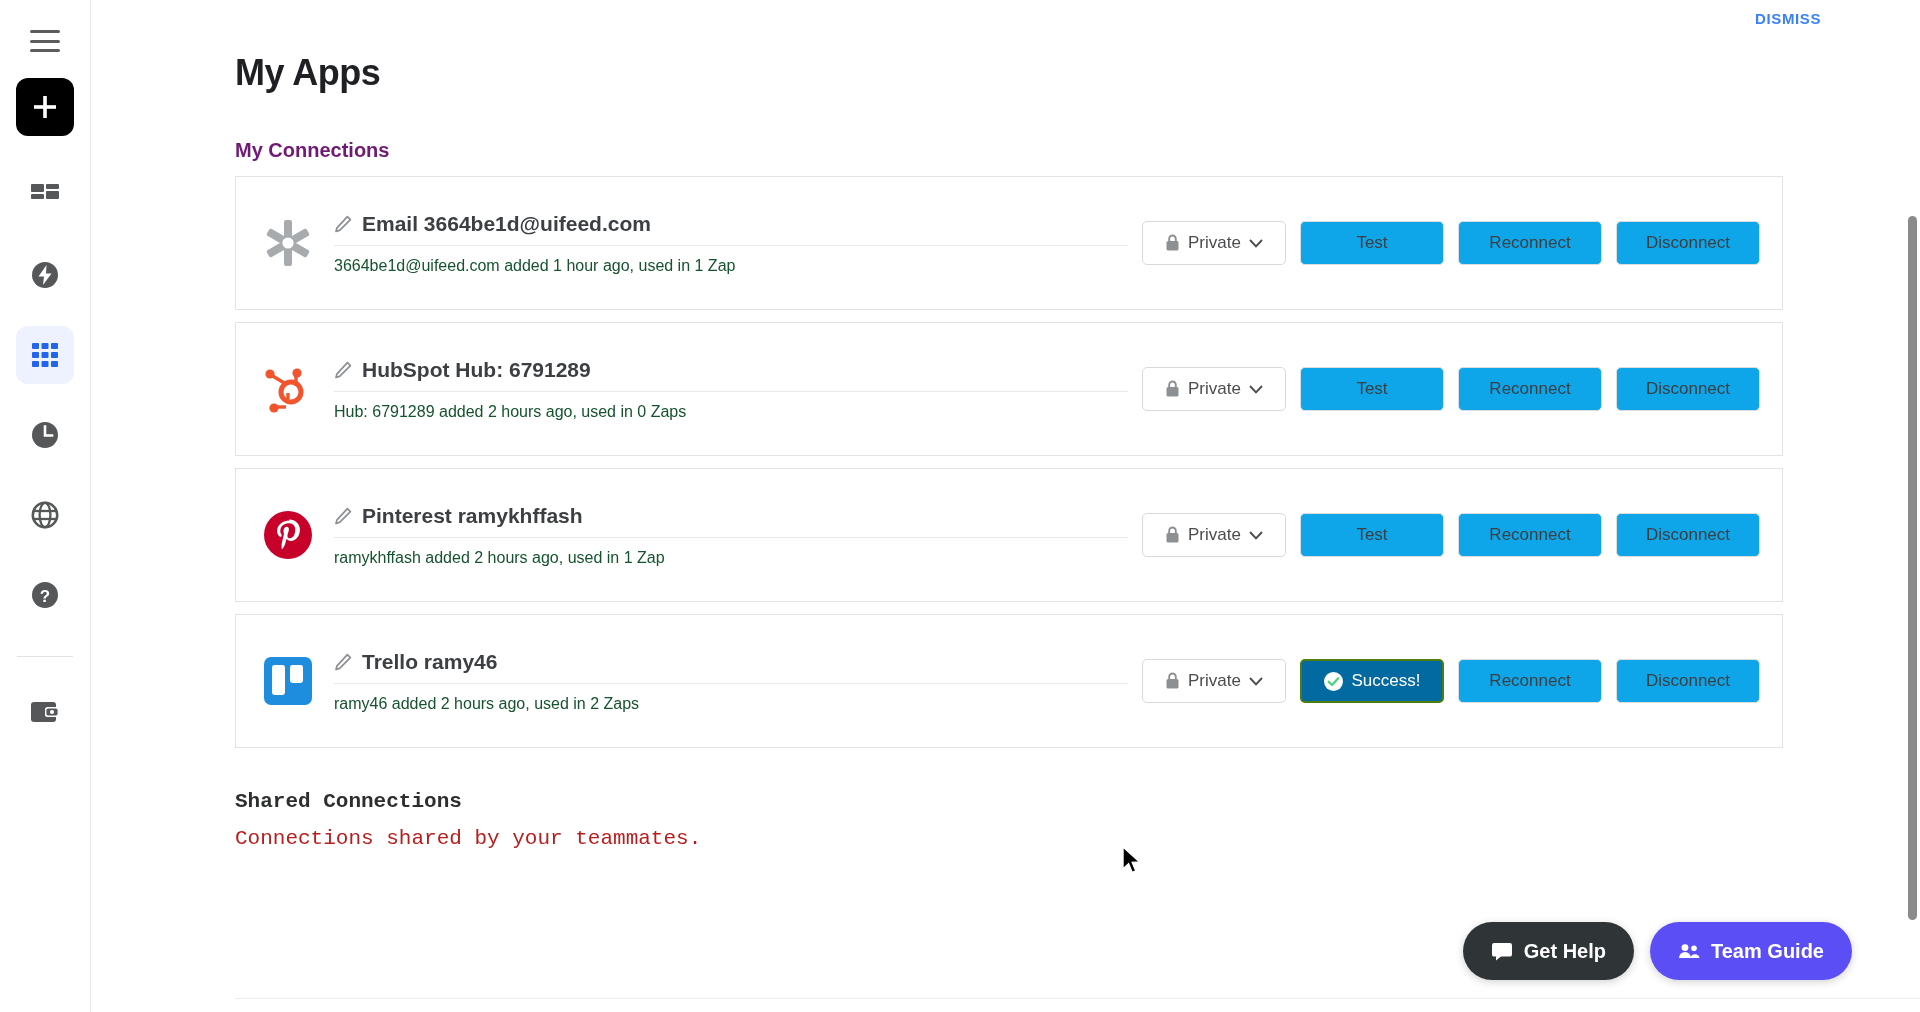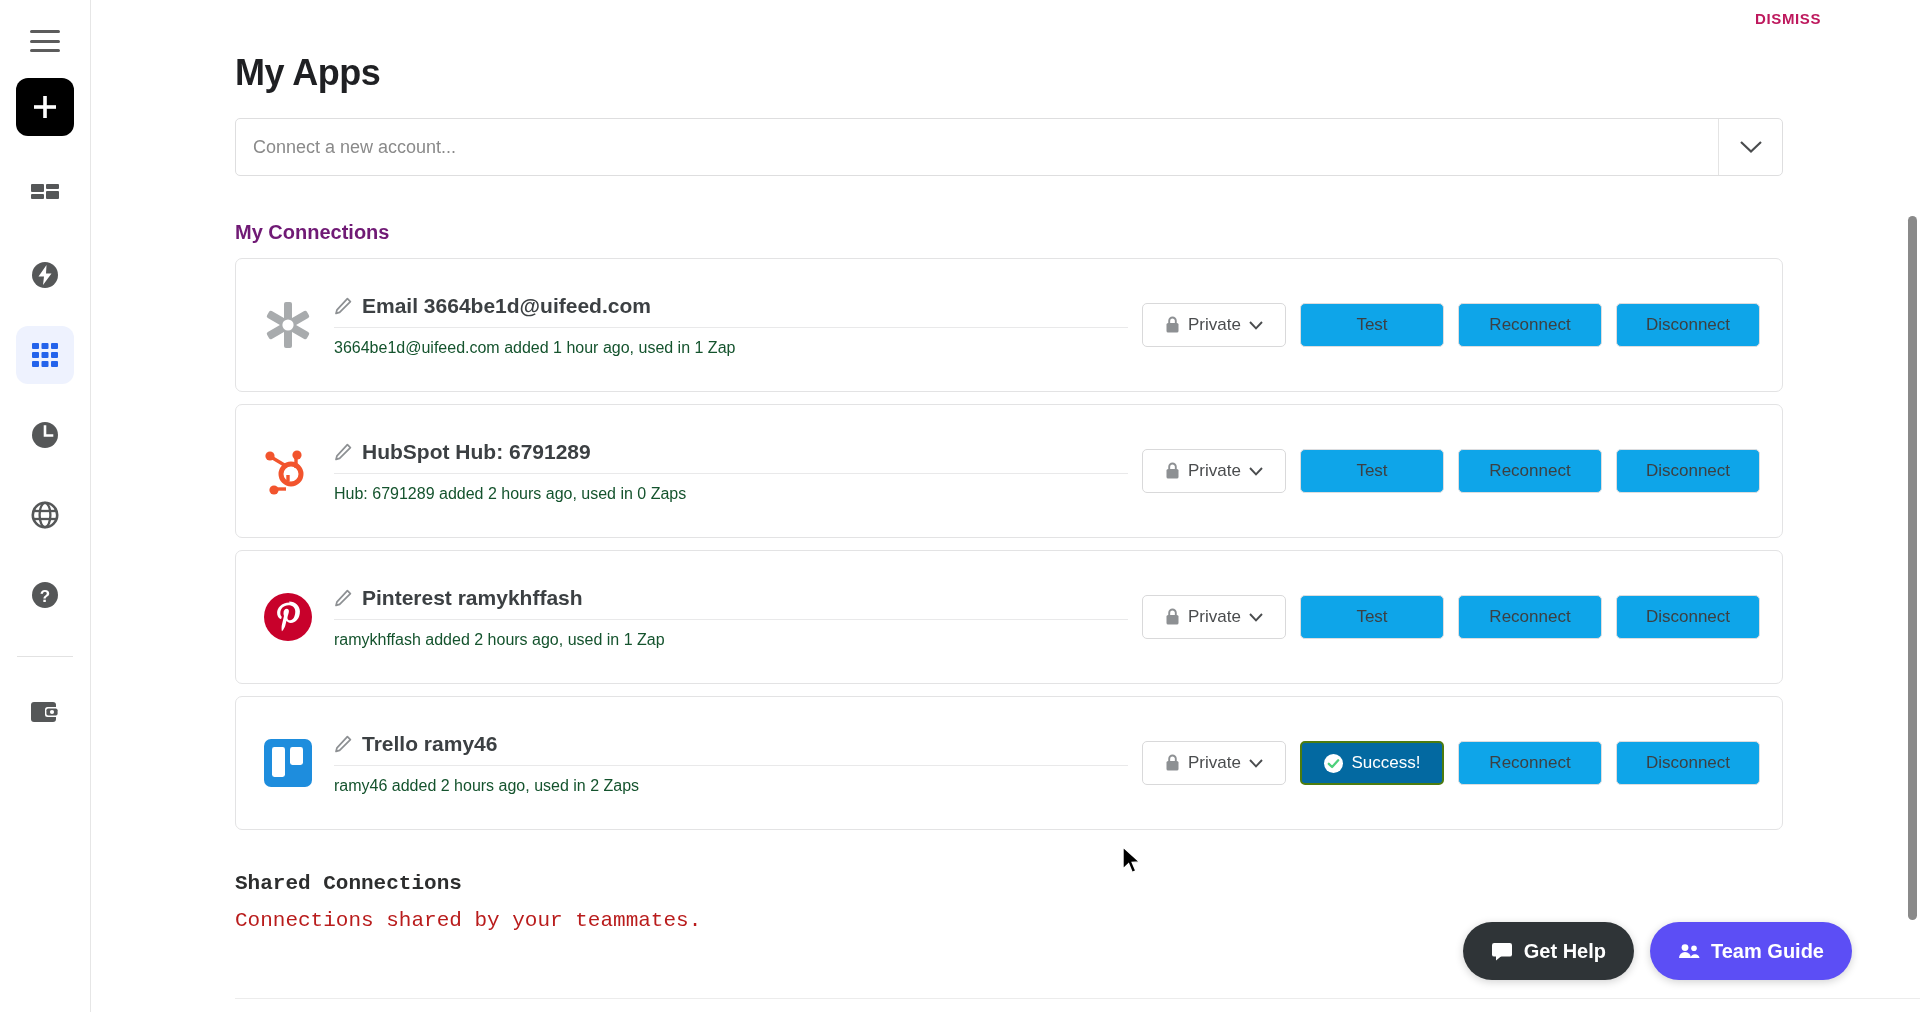--- a/index.html
+++ b/index.html
@@ -68,21 +68,21 @@
     overflow: hidden;
   }
 
   .dismiss {
     position: absolute;
     top: 4px;
     right: 95px;
     font-size: 15px;
     font-weight: bold;
     letter-spacing: 0.6px;
-    color: #be185d;
+    color: #3b82f6;
     cursor: pointer;
     padding: 6px 4px;
   }
 
   .content {
     padding-left: 144px;
     padding-right: 78px;
     padding-top: 52px;
   }
 
@@ -124,21 +124,21 @@
     color: #701a75;
     margin-bottom: 14px;
     margin-top: 45px;
   }
 
   
   .conn-list { width: 1548px; }
 
   .conn-card {
     border: 1px solid #e3e3e4;
-    border-radius: 7px;
+    border-radius: 0;
     background: #fff;
     height: 134px;
     display: flex;
     align-items: center;
     padding: 0 22px 0 24px;
     margin-bottom: 12px;
   }
 
   .conn-icon {
     width: 56px; min-width: 56px; height: 56px;
@@ -351,28 +351,20 @@
   </div>
 
   <div class="main">
 
     <div class="dismiss">DISMISS</div>
 
     <div class="content">
 
       <div class="page-title">My Apps</div>
 
-      <div class="connect-select">
-        <div class="ph">Connect a new account...</div>
-        <div class="caret">
-          <svg width="24" height="14" viewBox="0 0 24 14">
-            <path d="M2 2 L12 11.5 L22 2" fill="none" stroke="#4a4c4e" stroke-width="2.2"></path>
-          </svg>
-        </div>
-      </div>
 
       <div class="section-heading">My Connections</div>
 
       <div class="conn-list">
           <div class="conn-card">
             <div class="conn-icon">
               <svg width="50" height="50" viewBox="0 0 50 50">
                 <g fill="#a8abad">
                   <rect x="21" y="2" width="8" height="46" rx="2"></rect>
                   <rect x="21" y="2" width="8" height="46" rx="2" transform="rotate(60 25 25)"></rect>

